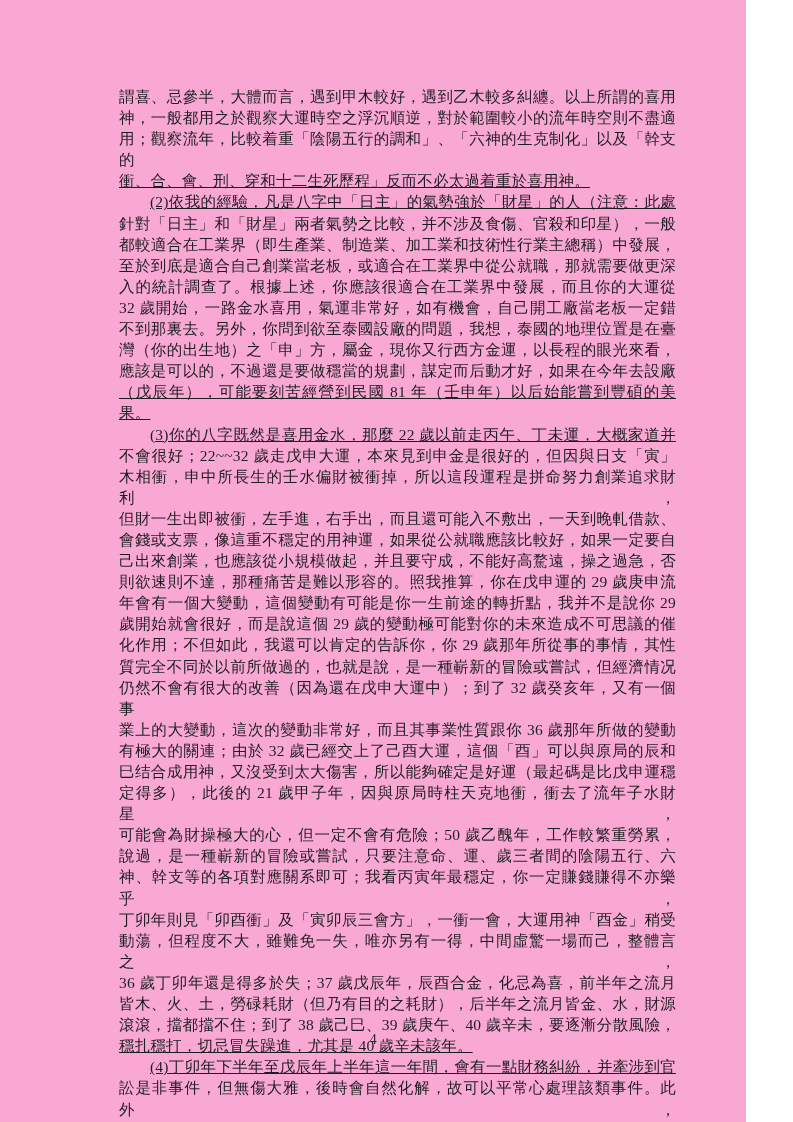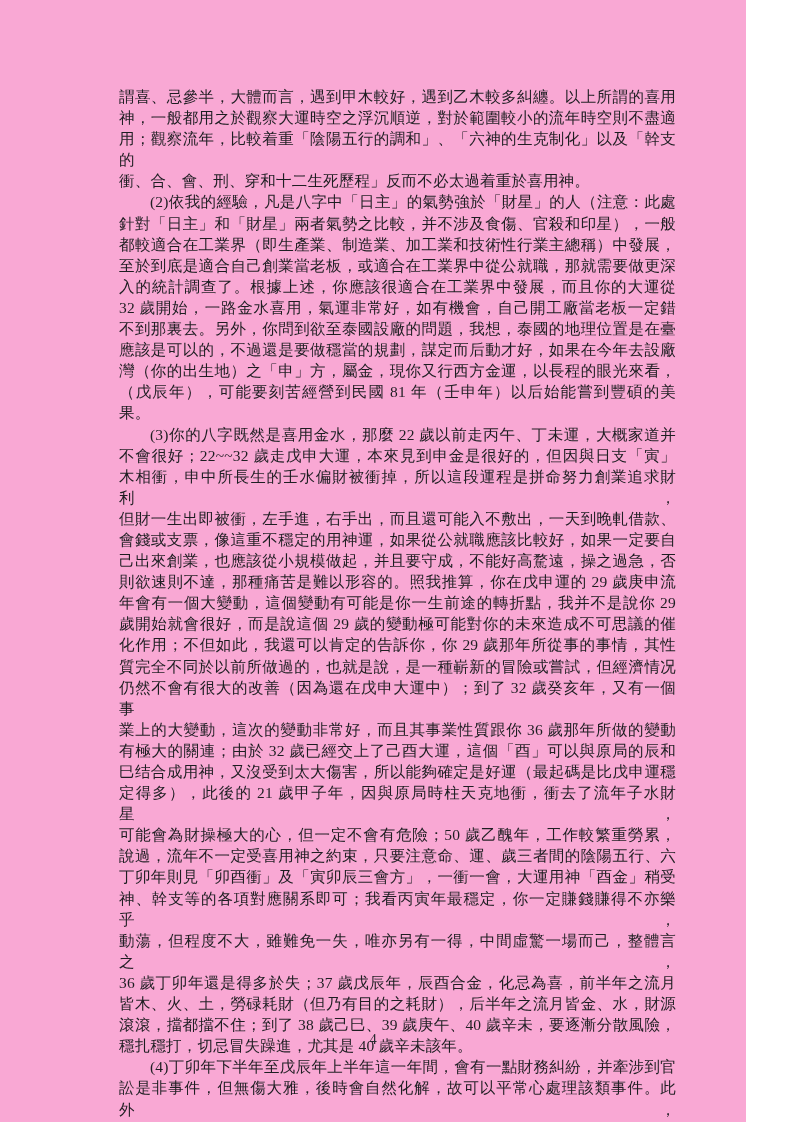--- a/index.html
+++ b/index.html
@@ -25,23 +25,25 @@
     line-height: 21.1px;
     letter-spacing: 0.2px;
   }
   .line {
     text-align: justify;
     text-align-last: justify;
     white-space: nowrap0; 
   }
   .line.last {
     text-align-last: left;
+    text-decoration: underline;
   }
   .line.indent {
     text-indent: 2em;
+    text-decoration: underline;
   }
   .page-number {
     position: absolute;
     left: 0;
     right: 0;
     top: 1031px;
     text-align: center;
     font-family: "Liberation Serif", "DejaVu Serif", serif;
     font-size: 14.5px;
     color: #2a2a30;
@@ -56,43 +58,43 @@
       <div class="line">神，一般都用之於觀察大運時空之浮沉順逆，對於範圍較小的流年時空則不盡適</div>
       <div class="line">用；觀察流年，比較着重「陰陽五行的調和」、「六神的生克制化」以及「幹支的</div>
       <div class="line last">衝、合、會、刑、穿和十二生死歷程」反而不必太過着重於喜用神。</div>
       <div class="line indent">(2)依我的經驗，凡是八字中「日主」的氣勢強於「財星」的人（注意：此處</div>
       <div class="line">針對「日主」和「財星」兩者氣勢之比較，并不涉及食傷、官殺和印星），一般</div>
       <div class="line">都較適合在工業界（即生產業、制造業、加工業和技術性行業主總稱）中發展，</div>
       <div class="line">至於到底是適合自己創業當老板，或適合在工業界中從公就職，那就需要做更深</div>
       <div class="line">入的統計調查了。根據上述，你應該很適合在工業界中發展，而且你的大運從</div>
       <div class="line">32 歲開始，一路金水喜用，氣運非常好，如有機會，自己開工廠當老板一定錯</div>
       <div class="line">不到那裏去。另外，你問到欲至泰國設廠的問題，我想，泰國的地理位置是在臺</div>
+      <div class="line">灣（你的出生地）之「申」方，屬金，現你又行西方金運，以長程的眼光來看，</div>
       <div class="line">應該是可以的，不過還是要做穩當的規劃，謀定而后動才好，如果在今年去設廠</div>
-      <div class="line">灣（你的出生地）之「申」方，屬金，現你又行西方金運，以長程的眼光來看，</div>
       <div class="line last">（戊辰年），可能要刻苦經營到民國 81 年（壬申年）以后始能嘗到豐碩的美果。</div>
       <div class="line indent">(3)你的八字既然是喜用金水，那麼 22 歲以前走丙午、丁未運，大概家道并</div>
       <div class="line">不會很好；22~~32 歲走戊申大運，本來見到申金是很好的，但因與日支「寅」</div>
       <div class="line">木相衝，申中所長生的壬水偏財被衝掉，所以這段運程是拼命努力創業追求財利，</div>
       <div class="line">但財一生出即被衝，左手進，右手出，而且還可能入不敷出，一天到晚軋借款、</div>
       <div class="line">會錢或支票，像這重不穩定的用神運，如果從公就職應該比較好，如果一定要自</div>
       <div class="line">己出來創業，也應該從小規模做起，并且要守成，不能好高騖遠，操之過急，否</div>
       <div class="line">則欲速則不達，那種痛苦是難以形容的。照我推算，你在戊申運的 29 歲庚申流</div>
       <div class="line">年會有一個大變動，這個變動有可能是你一生前途的轉折點，我并不是說你 29</div>
       <div class="line">歲開始就會很好，而是說這個 29 歲的變動極可能對你的未來造成不可思議的催</div>
       <div class="line">化作用；不但如此，我還可以肯定的告訴你，你 29 歲那年所從事的事情，其性</div>
       <div class="line">質完全不同於以前所做過的，也就是說，是一種嶄新的冒險或嘗試，但經濟情况</div>
       <div class="line">仍然不會有很大的改善（因為還在戊申大運中）；到了 32 歲癸亥年，又有一個事</div>
       <div class="line">業上的大變動，這次的變動非常好，而且其事業性質跟你 36 歲那年所做的變動</div>
       <div class="line">有極大的關連；由於 32 歲已經交上了己酉大運，這個「酉」可以與原局的辰和</div>
       <div class="line">巳结合成用神，又沒受到太大傷害，所以能夠確定是好運（最起碼是比戊申運穩</div>
       <div class="line">定得多），此後的 21 歲甲子年，因與原局時柱天克地衝，衝去了流年子水財星，</div>
       <div class="line">可能會為財操極大的心，但一定不會有危險；50 歲乙醜年，工作較繁重勞累，</div>
-      <div class="line">說過，流年不一定受喜用神之約束，只要注意命、運、歲三者間的陰陽五行、六</div>
+      <div class="line">說過，是一種嶄新的冒險或嘗試，只要注意命、運、歲三者間的陰陽五行、六</div>
+      <div class="line">神、幹支等的各項對應關系即可；我看丙寅年最穩定，你一定賺錢賺得不亦樂乎，</div>
       <div class="line">丁卯年則見「卯酉衝」及「寅卯辰三會方」，一衝一會，大運用神「酉金」稍受</div>
-      <div class="line">神、幹支等的各項對應關系即可；我看丙寅年最穩定，你一定賺錢賺得不亦樂乎，</div>
       <div class="line">動蕩，但程度不大，雖難免一失，唯亦另有一得，中間虛驚一場而己，整體言之，</div>
       <div class="line">36 歲丁卯年還是得多於失；37 歲戊辰年，辰酉合金，化忌為喜，前半年之流月</div>
       <div class="line">皆木、火、土，勞碌耗財（但乃有目的之耗財），后半年之流月皆金、水，財源</div>
       <div class="line">滾滾，擋都擋不住；到了 38 歲己巳、39 歲庚午、40 歲辛未，要逐漸分散風險，</div>
       <div class="line last">穩扎穩打，切忌冒失躁進，尤其是 40 歲辛未該年。</div>
       <div class="line indent">(4)丁卯年下半年至戊辰年上半年這一年間，會有一點財務糾紛，并牽涉到官</div>
       <div class="line">訟是非事件，但無傷大雅，後時會自然化解，故可以平常心處理該類事件。此外，</div>
     </div>
   <div class="page-number">4</div>
 </div>

